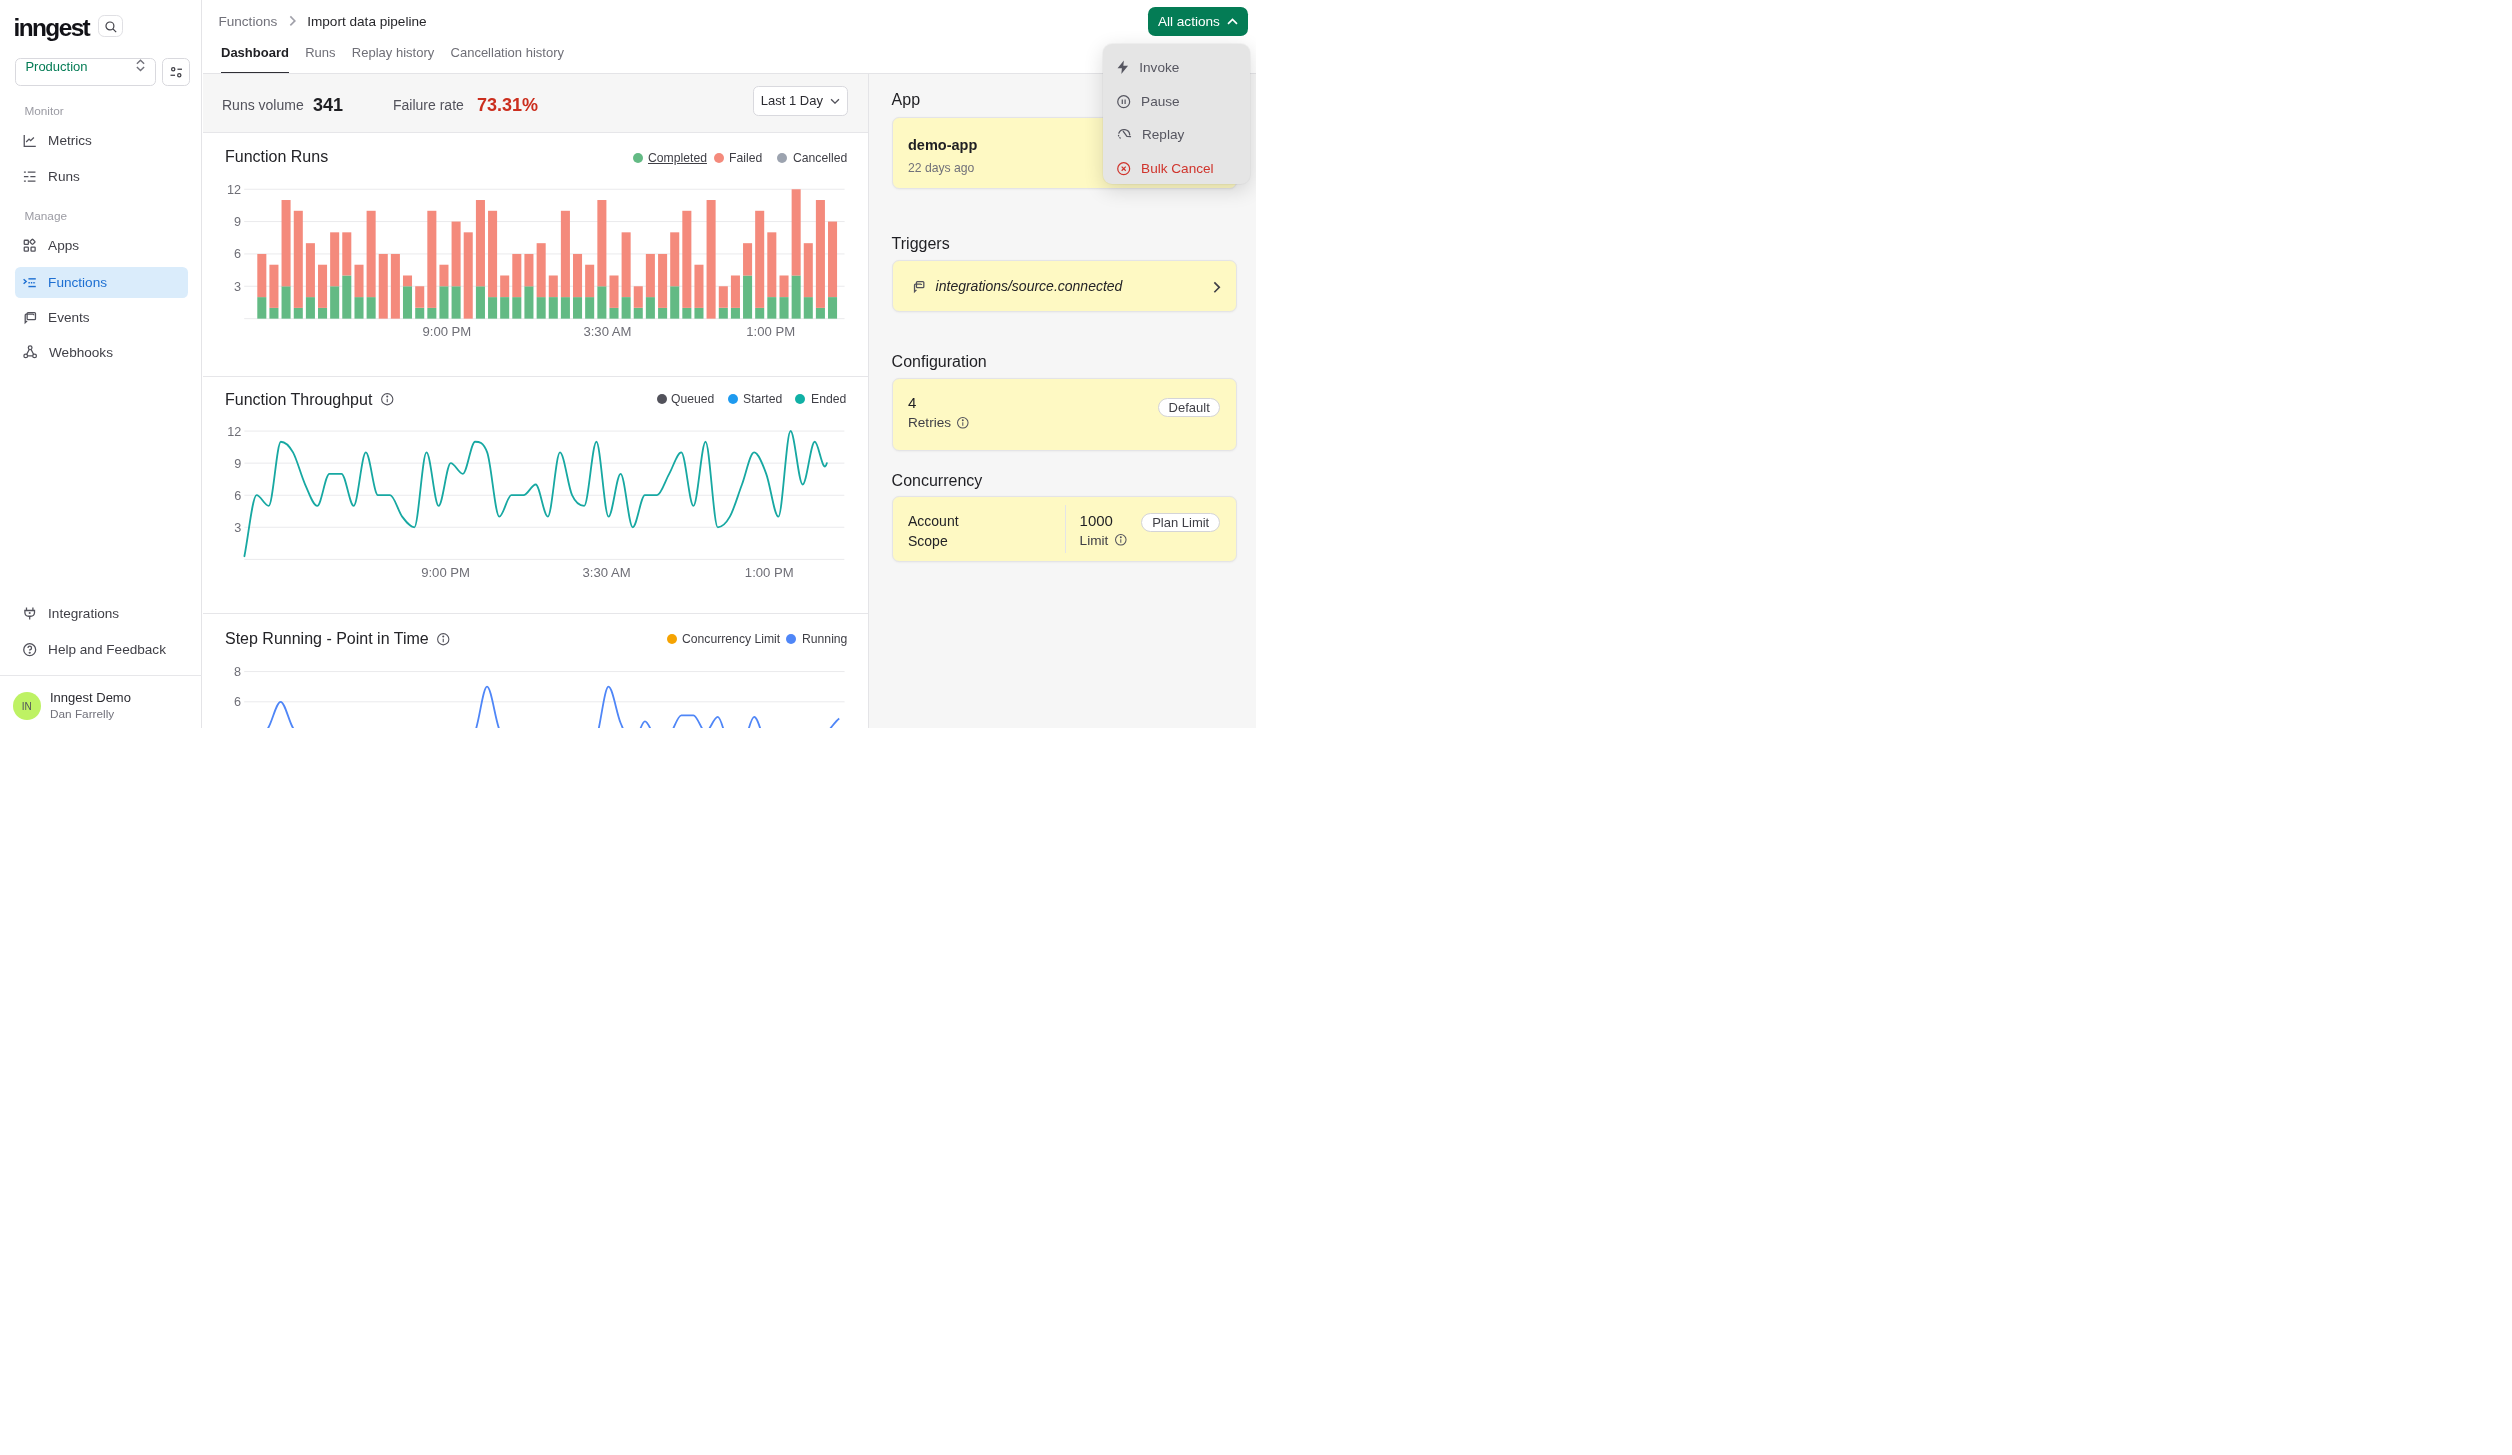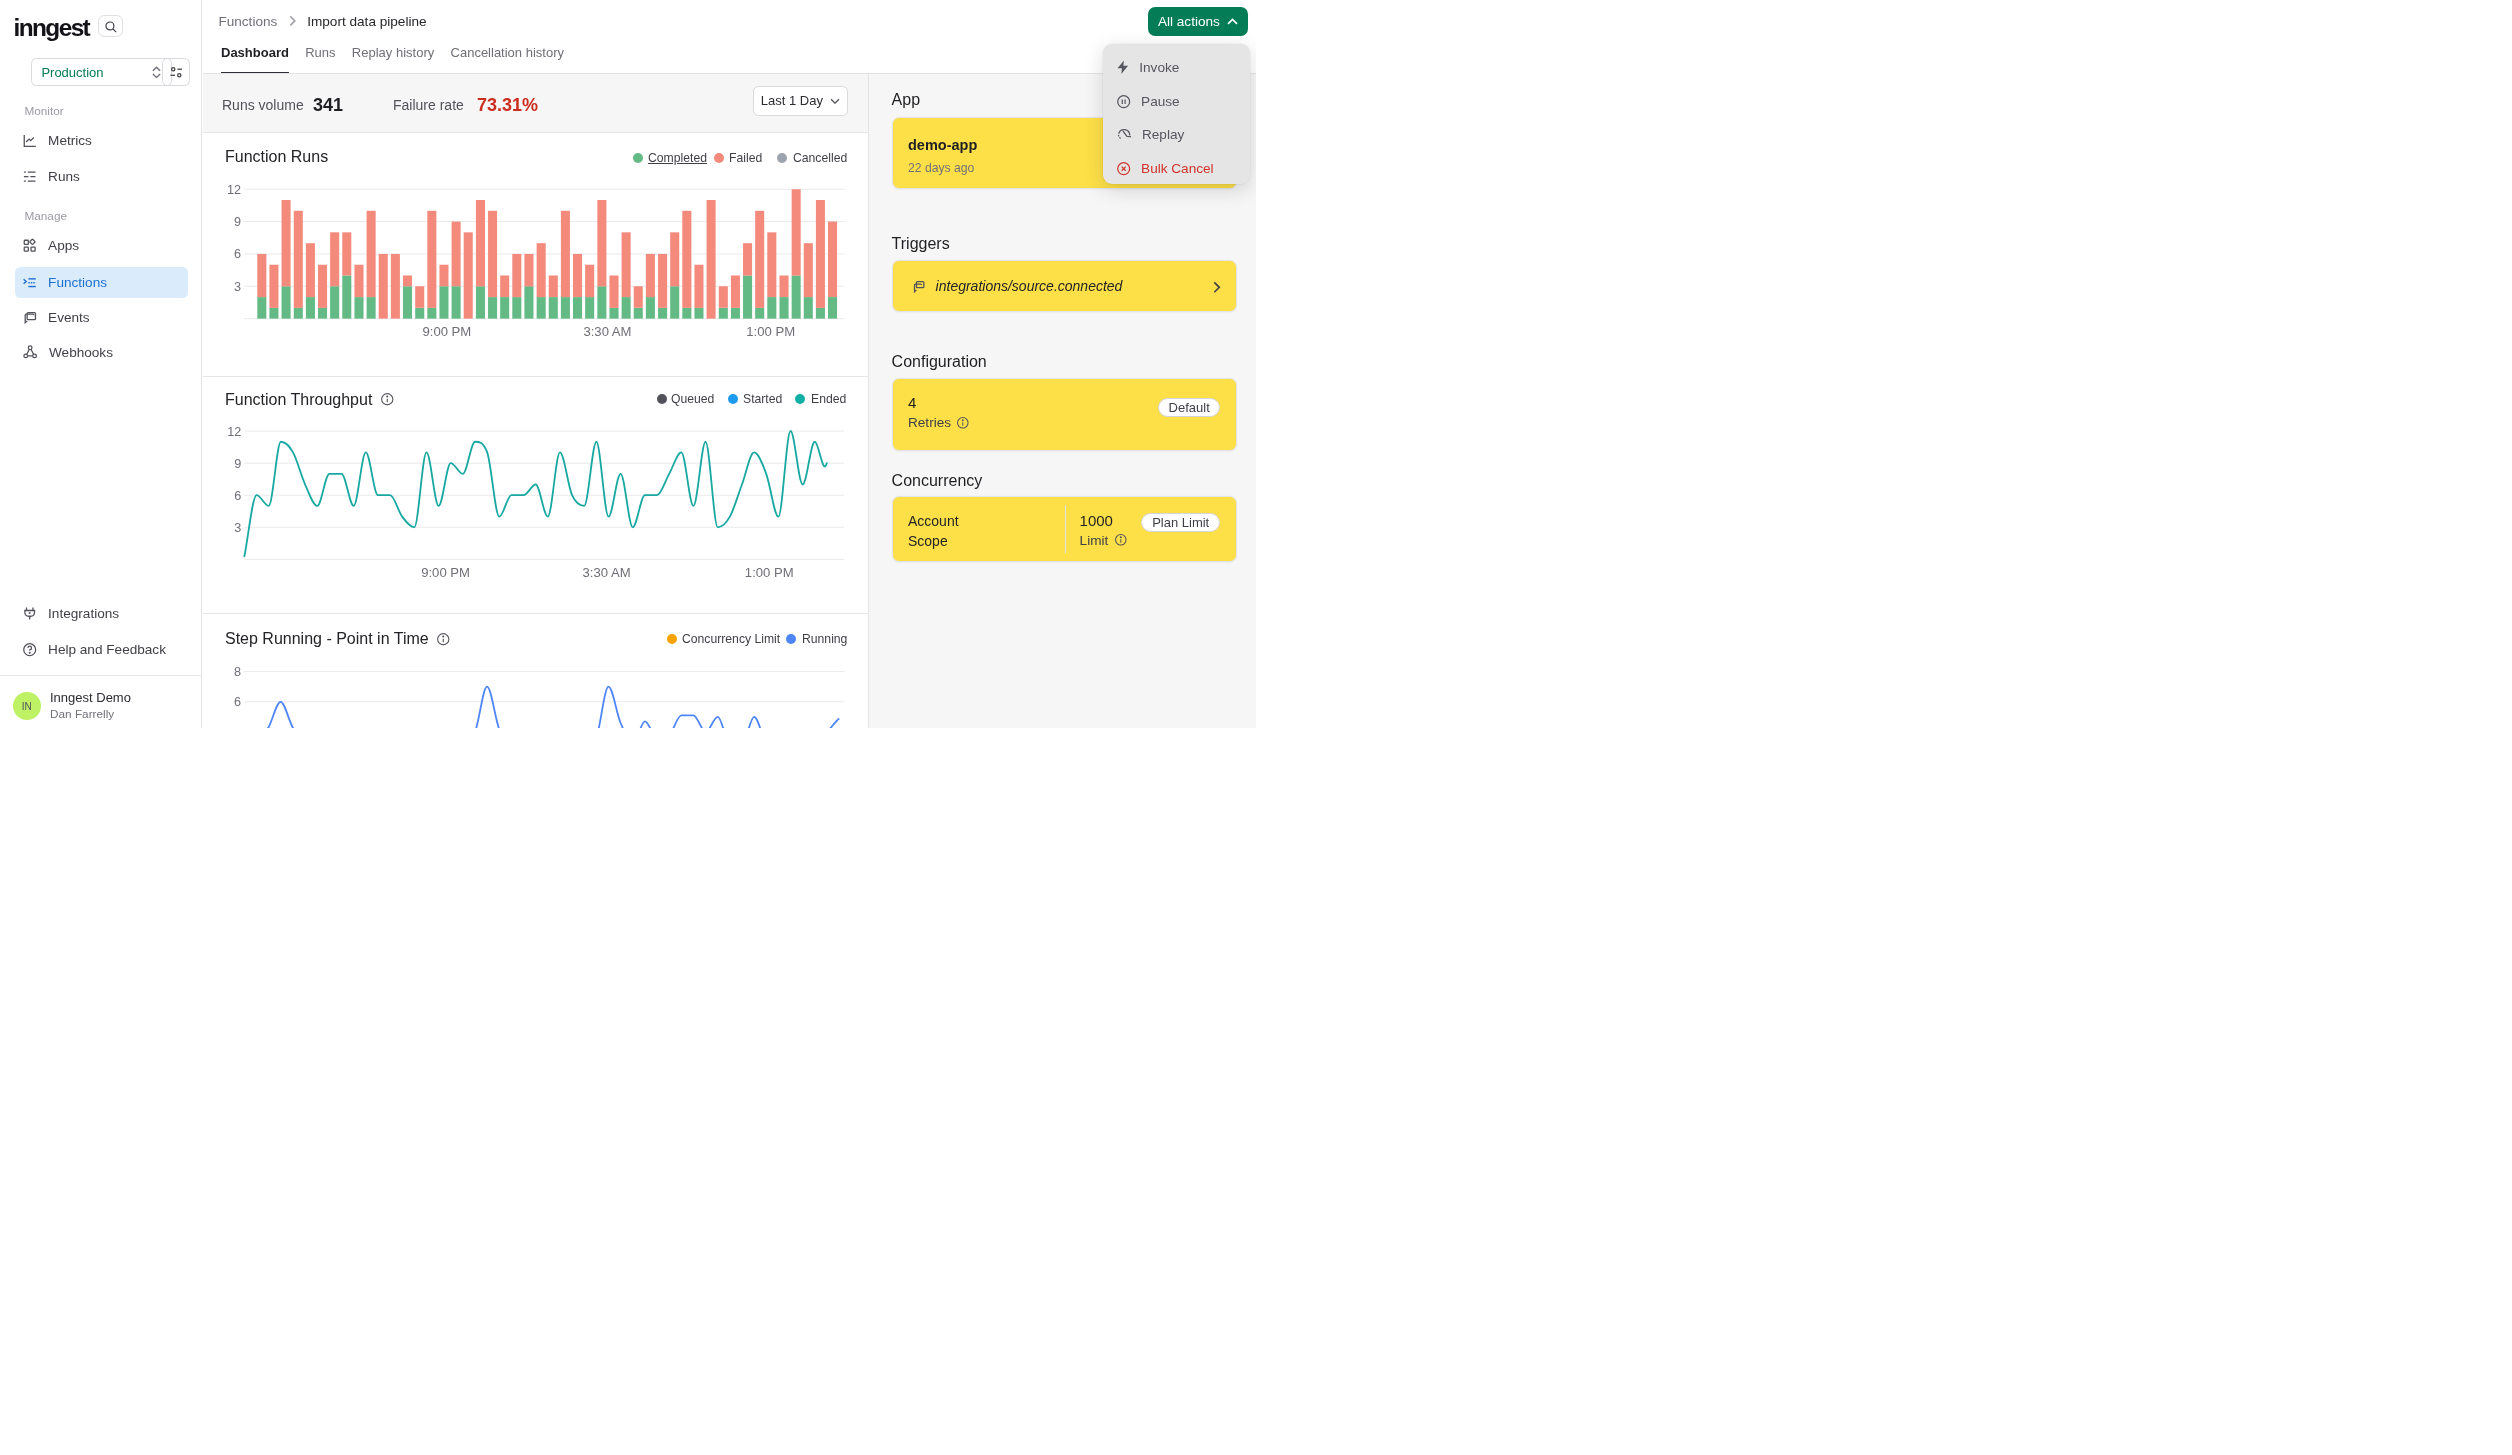--- a/index.html
+++ b/index.html
@@ -4,21 +4,21 @@
 <style>
 * { margin:0; padding:0; box-sizing:border-box; }
 html,body { width:1256px; height:728px; overflow:hidden; }
 body { font-family:"Liberation Sans", sans-serif; background:#fff; color:#2b2b31; }
 .app { position:relative; width:1256px; height:728px; overflow:hidden; }
 .abs { position:absolute; }
 
 .sidebar { position:absolute; left:0; top:0; width:202px; height:728px; background:#fff; border-right:0.9px solid #e4e4e7; }
 .logo { position:absolute; left:13.6px; top:13.6px; font-size:24.4px; font-weight:700; letter-spacing:-1.6px; color:#121217; }
 .searchbtn { position:absolute; left:98px; top:15.4px; width:25px; height:22px; border:0.9px solid #e0e0e4; border-radius:6.3px; display:flex; align-items:center; justify-content:center; }
-.envsel { position:absolute; left:15.4px; top:58px; width:141px; height:28px; border:0.9px solid #d9d9de; border-radius:5.4px; display:flex; align-items:center; padding:0 9px;margin-left:16px; }
+.envsel { position:absolute; left:15.4px; top:58px; width:141px; height:28px; border:0.9px solid #d9d9de; border-radius:5.4px; display:flex; align-items:flex-start; padding:0 9px; }
 .envsel span { color:#047c55; font-size:13px; flex:1; }
 .optbtn { position:absolute; left:162px; top:58px; width:28px; height:28px; border:0.9px solid #d9d9de; border-radius:5.4px; display:flex; align-items:center; justify-content:center; }
 .sect { position:absolute; left:24.4px; font-size:11.8px; color:#9b9ba3; }
 .nav { position:absolute; left:14.5px; width:173px; height:31px; display:flex; align-items:center; border-radius:5.4px; color:#3f3f46; font-size:13.6px; }
 .nav svg { margin-left:7.2px; }
 .nav .lbl { margin-left:11px; }
 .nav.active { background:#daecfb; color:#1d6fd2; }
 .sdiv { position:absolute; left:0; top:675px; width:202px; border-top:0.9px solid #e7e7ea; }
 .avatar { position:absolute; left:12.7px; top:692px; width:28px; height:28px; border-radius:50%; background:#bef264; color:#52525b; font-size:10px; display:flex; align-items:center; justify-content:center; }
 .uname { position:absolute; left:50px; top:690px; font-size:13px; color:#2b2b31; }
@@ -40,21 +40,21 @@
 
 .chartsec { position:absolute; left:203px; width:666px; background:#fff; }
 .ctitle { position:absolute; left:22px; font-size:16px; color:#232327; display:flex; align-items:center; gap:7.2px; }
 .lgd { position:absolute; font-size:12.2px; color:#3f3f46; }
 .ldot { position:absolute; width:10px; height:10px; border-radius:50%; }
 .axlbl { font-size:14px; fill:#6e6e76; }
 .axlblh { font-size:14.5px; fill:#6e6e76; }
 
 .rpanel { position:absolute; left:868px; top:74px; width:388px; height:654px; background:#f6f6f6; border-left:0.9px solid #e4e4e7;padding-left:43px; }
 .rh { position:absolute; left:22.6px; font-size:16px; font-weight:500; color:#1f1f23; }
-.card { position:absolute; left:22.6px; width:345px; background:#fde047; border:0.9px solid #e4e4e7; border-radius:7.2px; box-shadow:0 0.9px 1.8px rgba(0,0,0,.04); }
+.card { position:absolute; left:22.6px; width:345px; background:#fef9c3; border:0.9px solid #e4e4e7; border-radius:7.2px; box-shadow:0 0.9px 1.8px rgba(0,0,0,.04); }
 .pill { position:absolute; border:0.9px solid #d4d4d8; border-radius:903px; background:#fff; font-size:13px; color:#3f3f46; display:flex; align-items:center; justify-content:center; }
 
 .menu { position:absolute; left:1103px; top:44px; width:147px; height:140px; background:#e5e5e5; border-radius:9px; box-shadow:0 5.4px 20px rgba(0,0,0,.14), 0 0 0 0.9px rgba(0,0,0,.03); z-index:50; }
 .mitem { position:absolute; left:0; width:100%; height:33px; display:flex; align-items:center; font-size:13.6px; color:#565660; }
 .mitem svg { margin-left:12.7px; }
 .mitem .t { margin-left:10px; }
 .mitem.red { color:#d0342c; }
 svg { display:block; }
 </style>
 </head>

